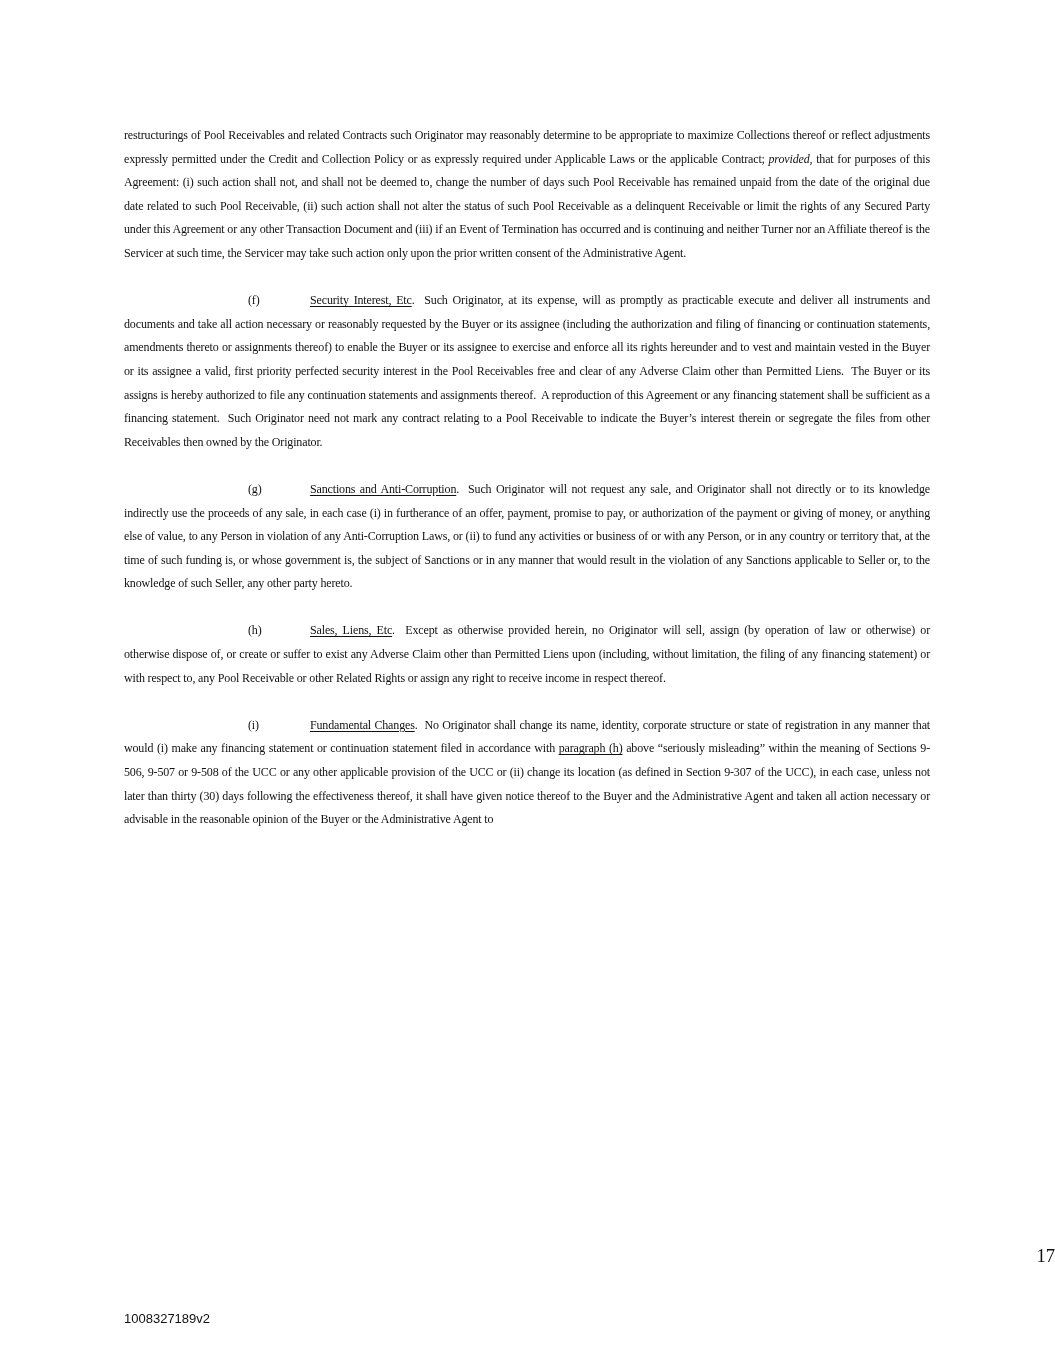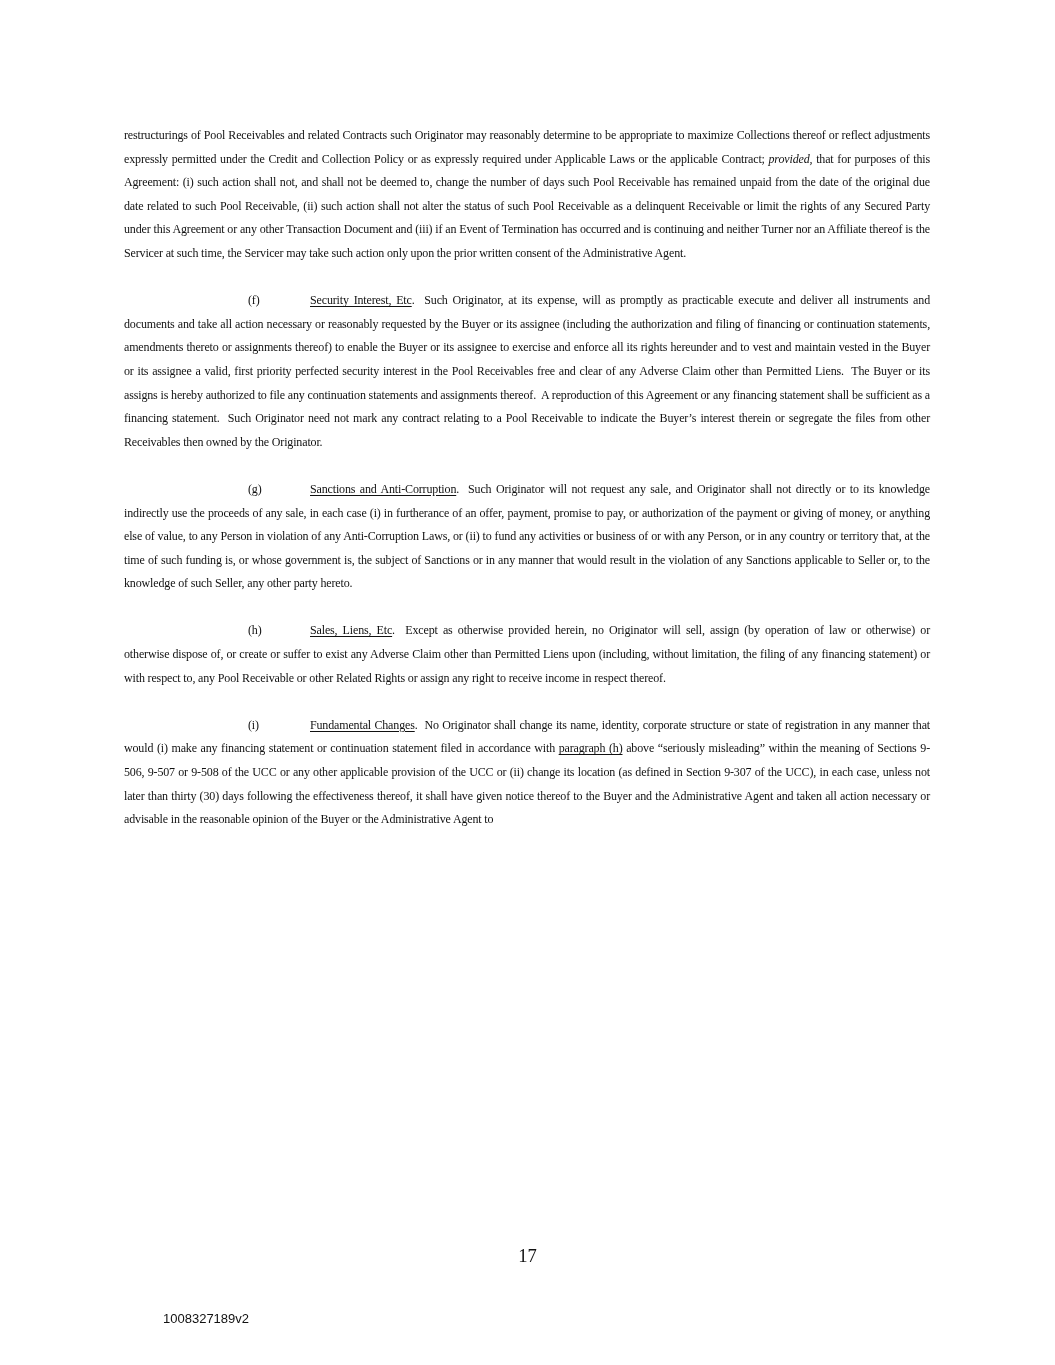--- a/index.html
+++ b/index.html
@@ -41,33 +41,32 @@
     text-underline-offset: 2px;
   }
   .i {
     font-style: italic;
   }
   .page-number {
     position: absolute;
     left: 0;
     width: 1055px;
     top: 1245px;
-    text-align: center;
+    text-align: right;
     font-family: "Liberation Serif", serif;
     font-size: 18.6px;
     color: #111111;
   }
   .doc-id {
     position: absolute;
     left: 124px;
     top: 1311px;
     font-family: "Liberation Sans", sans-serif;
     font-size: 13px;
     color: #111111;
-    margin-left: 39px;
   }
 </style>
 </head>
 <body>
 
 <div class="page">
 
   <p class="para"><span>restructurings of Pool Receivables and related Contracts such Originator may reasonably determine to be appropriate to maximize Collections thereof or reflect adjustments expressly permitted under the Credit and Collection Policy or as expressly required under Applicable Laws or the applicable Contract; </span><span class="i">provided,</span><span> that for purposes of this Agreement: (i) such action shall not, and shall not be deemed to, change the number of days such Pool Receivable has remained unpaid from the date of the original due date related to such Pool Receivable, (ii) such action shall not alter the status of such Pool Receivable as a delinquent Receivable or limit the rights of any Secured Party under this Agreement or any other Transaction Document and (iii) if an Event of Termination has occurred and is continuing and neither Turner nor an Affiliate thereof is the Servicer at such time, the Servicer may take such action only upon the prior written consent of the Administrative Agent.</span></p>
 
   <p class="para para-indented"><span class="para-label">(f)</span><span class="u">Security Interest, Etc</span><span>.</span><span style="white-space: pre-wrap;">  Such Originator, at its expense, will as promptly as practicable execute and deliver all instruments and documents and take all action necessary or reasonably requested by the Buyer or its assignee (including the authorization and filing of financing or continuation statements, amendments thereto or assignments thereof) to enable the Buyer or its assignee to exercise and enforce all its rights hereunder and to vest and maintain vested in the Buyer or its assignee a valid, first priority perfected security interest in the Pool Receivables free and clear of any Adverse Claim other than Permitted Liens.  The Buyer or its assigns is hereby authorized to file any continuation statements and assignments thereof.  A reproduction of this Agreement or any financing statement shall be sufficient as a financing statement.  Such Originator need not mark any contract relating to a Pool Receivable to indicate the Buyer’s interest therein or segregate the files from other Receivables then owned by the Originator.</span></p>

